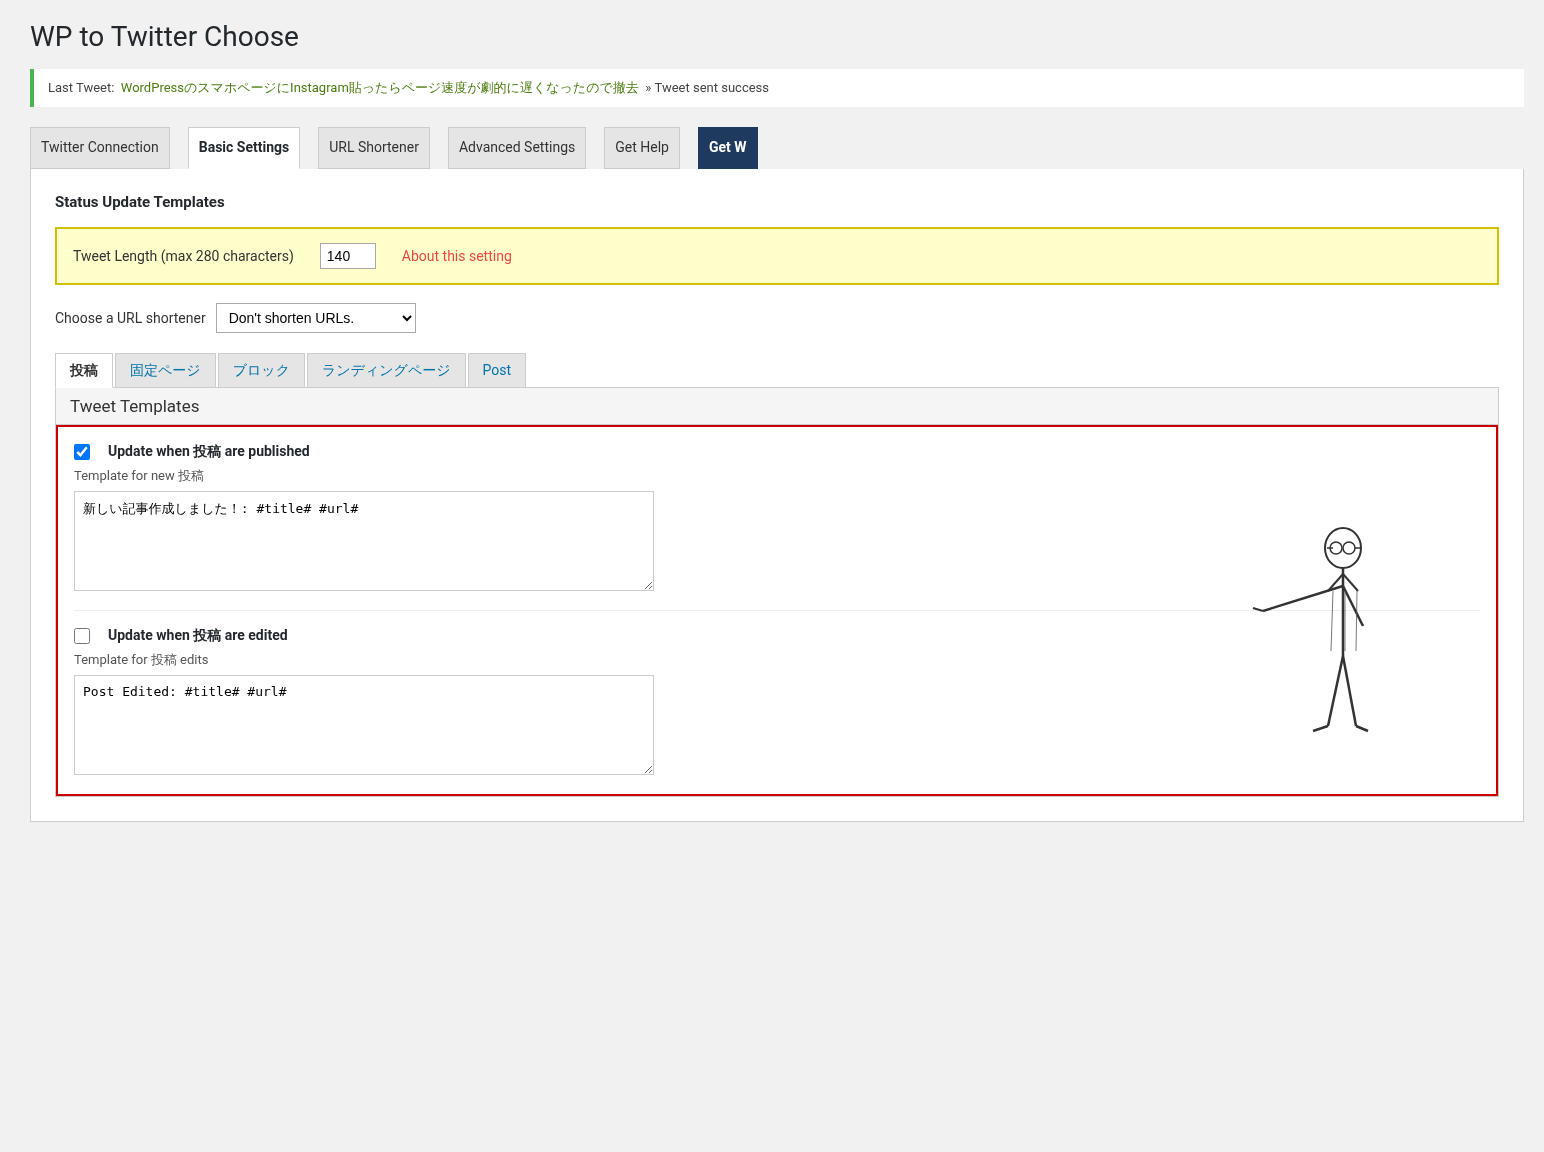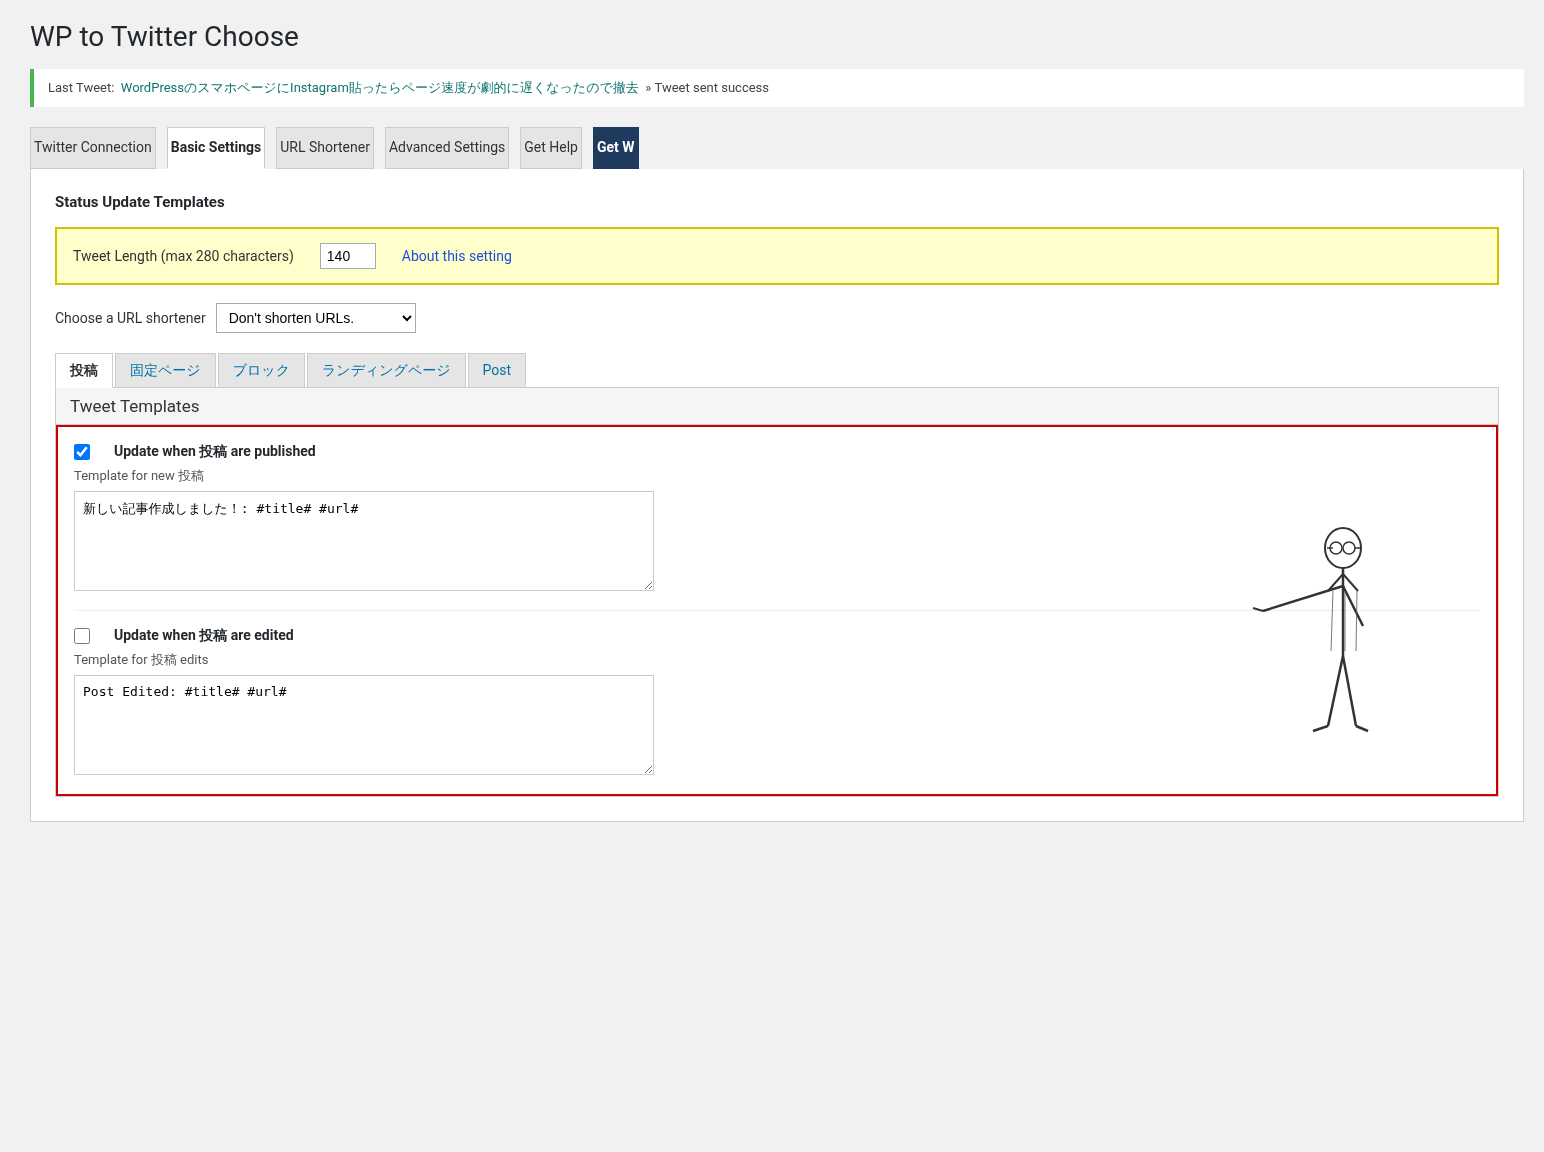--- a/index.html
+++ b/index.html
@@ -25,44 +25,44 @@
       background: #fff;
       padding: 10px 14px;
       margin-bottom: 20px;
       font-size: 13px;
       color: #444;
       white-space: nowrap;
       overflow: hidden;
       text-overflow: ellipsis;
     }
     .last-tweet-bar a {
-      color: #0f766e;
+      color: #4d7c0f;
       text-decoration: none;
     }
 
     
     .nav-tabs {
       display: flex;
       flex-direction: row;
       border-bottom: none;
       margin-bottom: 0;
       flex-wrap: nowrap;
     }
     .nav-tab {
       display: inline-block;
-      padding: 10px 3px;
+      padding: 10px 10px;
       border: 1px solid #ccc;
       border-bottom: 1px solid #ccc;
       background: #e5e5e5;
       cursor: pointer;
       font-size: 14px;
       font-weight: 400;
       color: #333;
       text-decoration: none;
-      margin-right: 11px;
+      margin-right: 18px;
       line-height: 1.4;
       white-space: nowrap;
     }
     .nav-tab.active {
       background: #fff;
       border-bottom-color: #fff;
       font-weight: 700;
       color: #23282d;
     }
     .nav-tab.nav-tab-dark {
@@ -101,21 +101,21 @@
       color: #333;
       white-space: nowrap;
     }
     .highlight-row input[type="text"] {
       width: 56px;
       padding: 4px 6px;
       border: 1px solid #aaa;
       font-size: 14px;
     }
     .highlight-row a {
-      color: #1d4ed8;
+      color: #ef4444;
       text-decoration: none;
       font-size: 14px;
     }
 
     
     .url-shortener-row {
       display: flex;
       align-items: center;
       gap: 10px;
       margin-bottom: 20px;
@@ -182,21 +182,21 @@
     
     .red-section {
       border: 2px solid #cc0000;
       margin: 0;
       padding: 16px;
       background: #fff;
     }
     .checkbox-row {
       display: flex;
       align-items: center;
-      gap: 24px;
+      gap: 18px;
       margin-bottom: 6px;
     }
     .checkbox-row input[type="checkbox"] {
       width: 16px;
       height: 16px;
       margin: 0;
     }
     .checkbox-row label {
       font-size: 14px;
       font-weight: 700;

